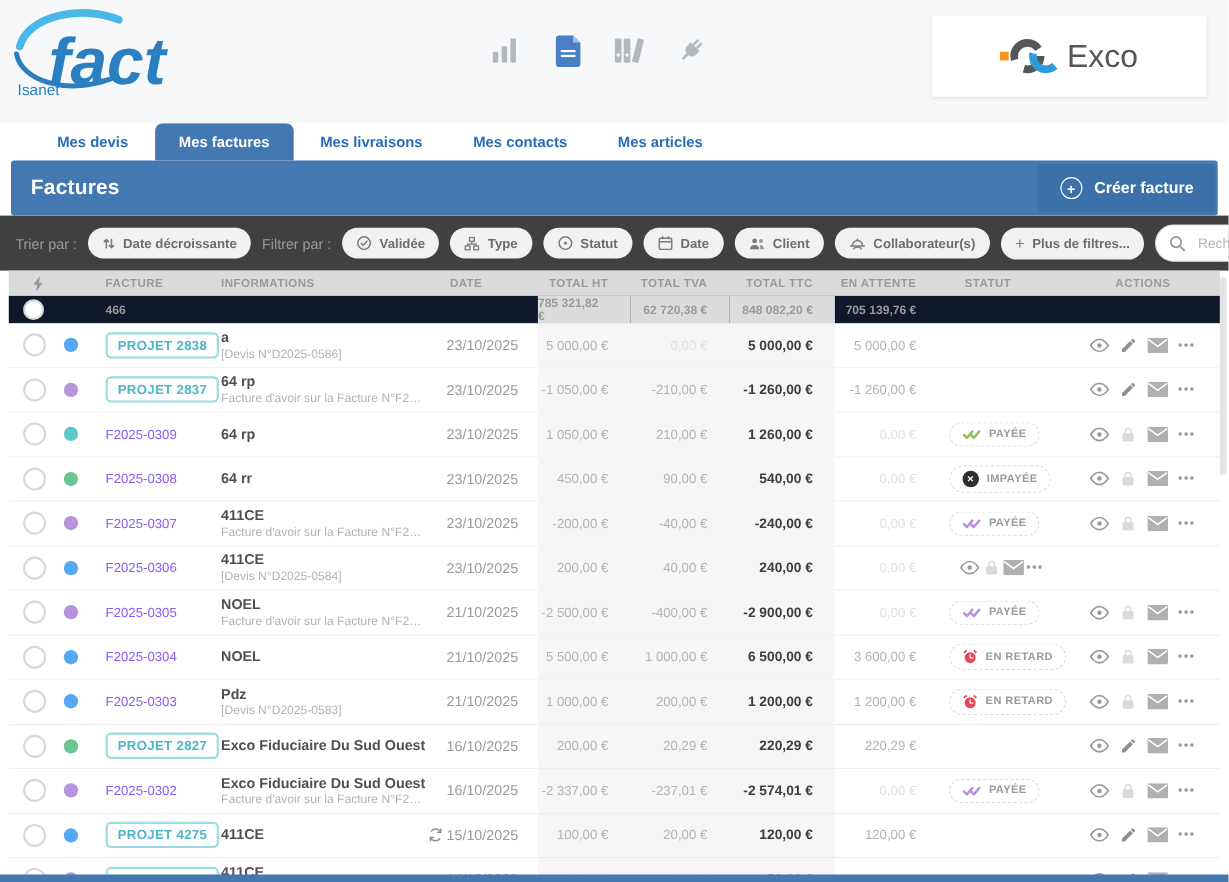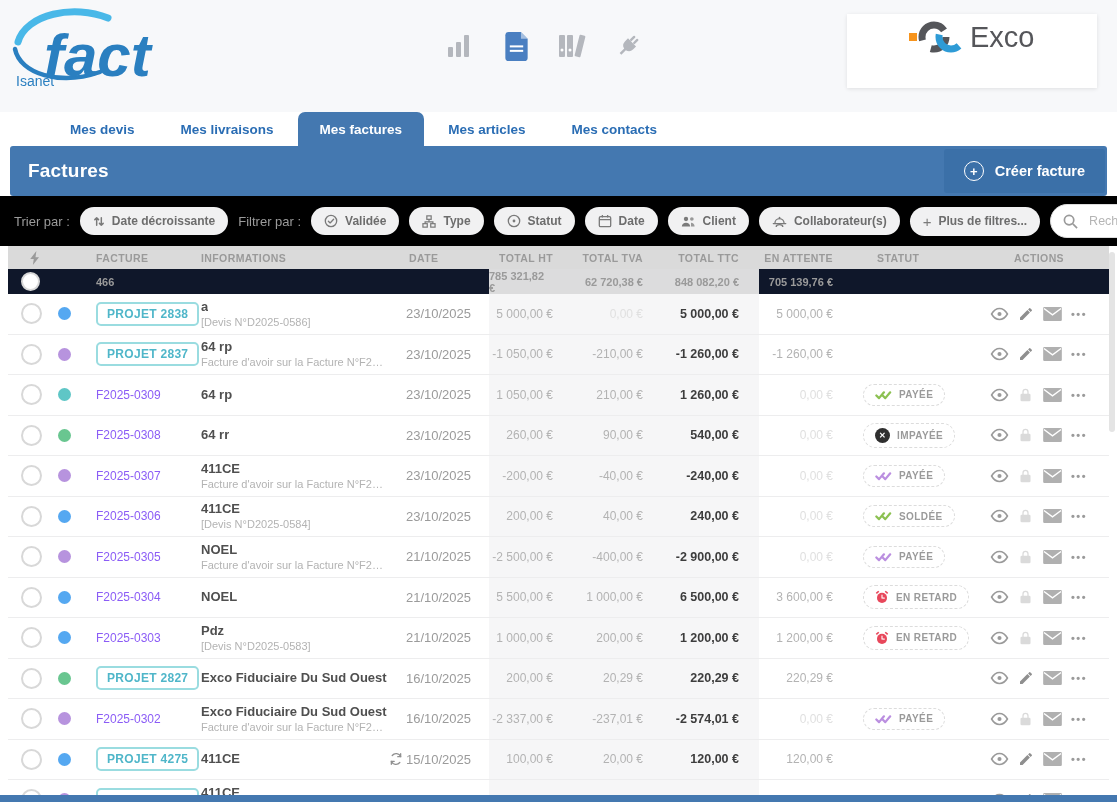--- a/index.html
+++ b/index.html
@@ -8,36 +8,36 @@
     font-family:"Liberation Sans",sans-serif;background:#fff;
     -webkit-font-smoothing:antialiased;
   }
   
   .topbar{height:112px;background:#f7f8fa;position:relative;}
   .logo{position:absolute;left:4px;top:2px;}
   .nav-icons{position:absolute;left:442px;top:28px;display:flex;gap:20px;align-items:center;}
   .nav-ic{width:36px;height:36px;display:flex;align-items:center;justify-content:center;color:#b4b7bd;cursor:pointer;}
   .nav-ic.active{color:#4a7fc1;}
   .partner-card{position:absolute;right:20px;top:14px;width:250px;height:74px;background:#fff;
-    box-shadow:0 1px 4px rgba(0,0,0,.10);display:flex;align-items:flex-start;justify-content:center;}
+    box-shadow:0 1px 4px rgba(0,0,0,.10);display:flex;align-items:center;justify-content:center;}
   
-  .tabbar{height:34px;background:#fff;display:flex;align-items:stretch;padding-left:48px;gap:2px;}
+  .tabbar{height:34px;background:#fff;display:flex;align-items:stretch;padding-left:30px;gap:2px;}
   .tab{display:flex;align-items:center;padding:0 22px;font-weight:bold;font-size:13.5px;color:#2a6db4;
     border-radius:7px 7px 0 0;cursor:pointer;}
   .tab.active{background:#4478b0;color:#fff;}
   
   .titlebar{height:50px;background:#4478b0;margin:0 10px;border-radius:3px;display:flex;align-items:center;position:relative;}
   .page-title{color:#fff;font-size:19px;font-weight:bold;margin-left:18px;letter-spacing:.2px;}
   .btn-sep{position:absolute;right:152px;top:8px;bottom:8px;width:1px;background:rgba(255,255,255,.9);}
   .create-btn{position:absolute;right:2px;top:3px;bottom:3px;background:#3b70a8;border-radius:3px;
     display:flex;align-items:center;gap:11px;padding:0 20px;color:#fff;font-weight:bold;font-size:14.5px;cursor:pointer;}
   .plus-circle{width:18px;height:18px;border:1.6px solid #fff;border-radius:50%;display:flex;
     align-items:center;justify-content:center;font-size:13px;font-weight:bold;line-height:1;}
   
-  .filterbar{height:50px;display:flex;align-items:center;padding:0 14px;gap:10px;background:#000000;}
+  .filterbar{height:50px;display:flex;align-items:center;padding:0 14px;gap:10px;background:#404040;}
   .f-label{color:#9b9b9b;font-size:13px;white-space:nowrap;}
   .pill{background:#f1f1f2;border-radius:16px;padding:7px 13px;display:flex;align-items:center;gap:7px;
     color:#6d6d6d;font-weight:bold;font-size:12px;cursor:pointer;white-space:nowrap;}
   .pill svg{flex:none;}
   .search{margin-left:auto;display:flex;align-items:center;border:1px solid #dcdcdc;border-radius:17px;
     height:32px;width:216px;padding:0 12px;gap:9px;background:#fff;}
   .search input{border:none;outline:none;flex:1;min-width:0;font-size:12.5px;color:#666;background:transparent;font-family:inherit;}
   .search input::placeholder{color:#b5b5b5;}
   
   .table{margin:0 8px;}
@@ -127,24 +127,24 @@
       <rect x="3" y="19" width="8" height="8" fill="#f7941d"></rect>
       <circle cx="28" cy="23" r="12" fill="none" stroke="#55565a" stroke-width="7" stroke-dasharray="34 12" stroke-dashoffset="12"></circle>
       <circle cx="45" cy="23" r="12" fill="none" stroke="#2e9bd6" stroke-width="7" stroke-dasharray="30 46" stroke-dashoffset="-10"></circle>
       <text x="64" y="33" font-size="29" fill="#55565a">Exco</text>
     </svg>
   </div>
 </div>
 
 <div class="tabbar">
     <div class="tab">Mes devis</div>
+    <div class="tab active">Mes factures</div>
     <div class="tab">Mes livraisons</div>
-    <div class="tab active">Mes factures</div>
+    <div class="tab">Mes contacts</div>
     <div class="tab">Mes articles</div>
-    <div class="tab">Mes contacts</div>
   </div>
 
 <div class="titlebar">
   <div class="page-title">Factures</div>
   <div class="btn-sep"></div>
   <div class="create-btn">
     <span class="plus-circle">+</span>
     <span>Créer facture</span>
   </div>
 </div>
@@ -438,21 +438,21 @@
         </div>
         <div class="cell">
           <span class="reftext">F2025-0308</span>
         </div>
         <div class="cell c-info">
           <div class="info-title">64 rr</div>
         </div>
         <div class="cell"></div>
         <div class="cell c-date">23/10/2025</div>
         <div class="cell right band">
-          <span class="amt">260,00 €</span>
+          <span class="amt">450,00 €</span>
         </div>
         <div class="cell right band">
           <span class="amt">90,00 €</span>
         </div>
         <div class="cell right band">
           <span class="amt amt-ttc">540,00 €</span>
         </div>
         <div class="cell right">
           <span class="amt faint">0,00 €</span>
         </div>
@@ -567,31 +567,20 @@
           <span class="amt">200,00 €</span>
         </div>
         <div class="cell right band">
           <span class="amt">40,00 €</span>
         </div>
         <div class="cell right band">
           <span class="amt amt-ttc">240,00 €</span>
         </div>
         <div class="cell right">
           <span class="amt faint">0,00 €</span>
-        </div>
-        <div class="cell c-status">
-          <span class="status-pill">
-            <span style="display: flex;">
-              <svg width="17" height="12" viewBox="0 0 19 12" fill="none" stroke="#8cc152" stroke-width="2.5" stroke-linecap="round" stroke-linejoin="round">
-                <path d="M1.5 6.5l3 3L10 3"></path>
-                <path d="M8.5 6.5l3 3L17 3"></path>
-              </svg>
-            </span>
-            <span>SOLDÉE</span>
-          </span>
         </div>
         <div class="cell c-actions">
           <span class="act">
             <svg width="19" height="16" viewBox="0 0 24 18" fill="none" stroke="#9a9a9a" stroke-width="2">
               <path d="M2 9s4-7 10-7 10 7 10 7-4 7-10 7S2 9 2 9z"></path>
               <circle cx="12" cy="9" r="2.6" fill="#9a9a9a" stroke="none"></circle>
             </svg>
           </span>
           <span class="act">
             <svg width="15" height="16" viewBox="0 0 24 24" fill="#dadada">

